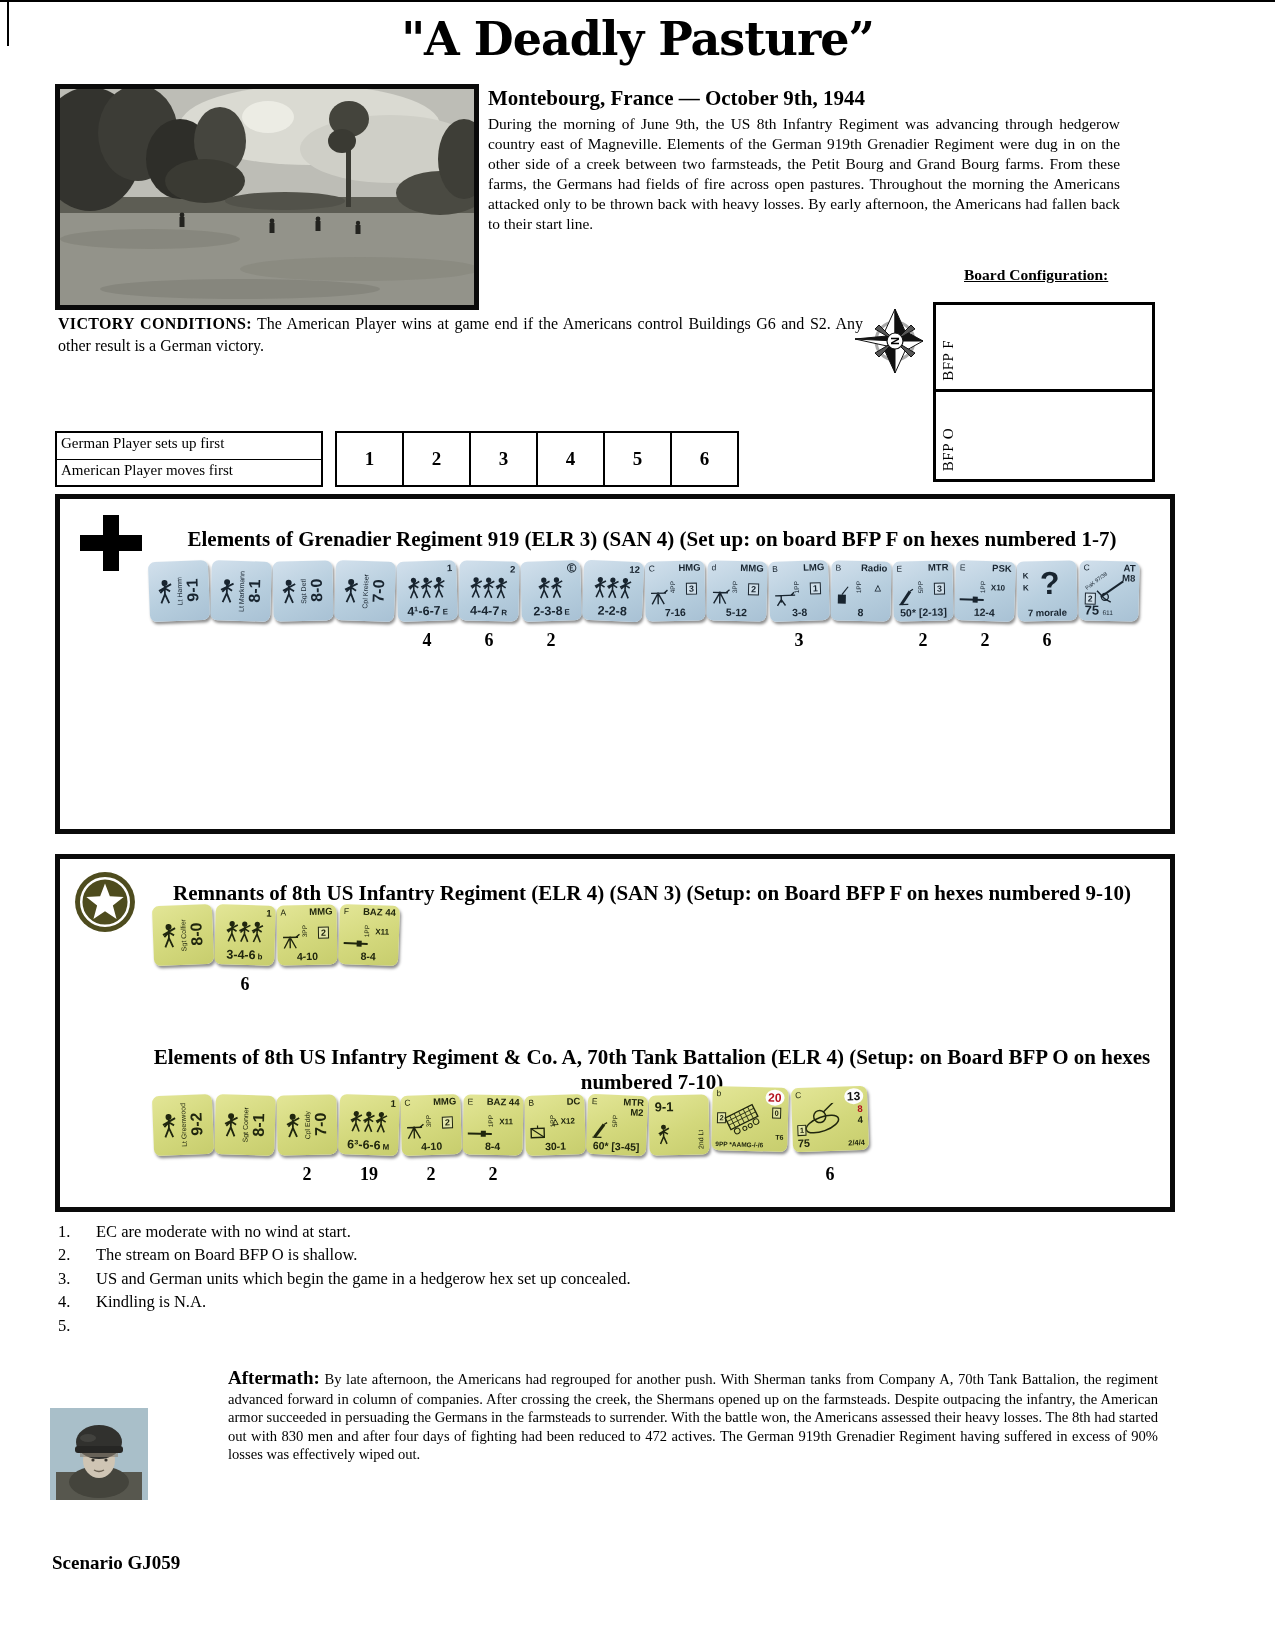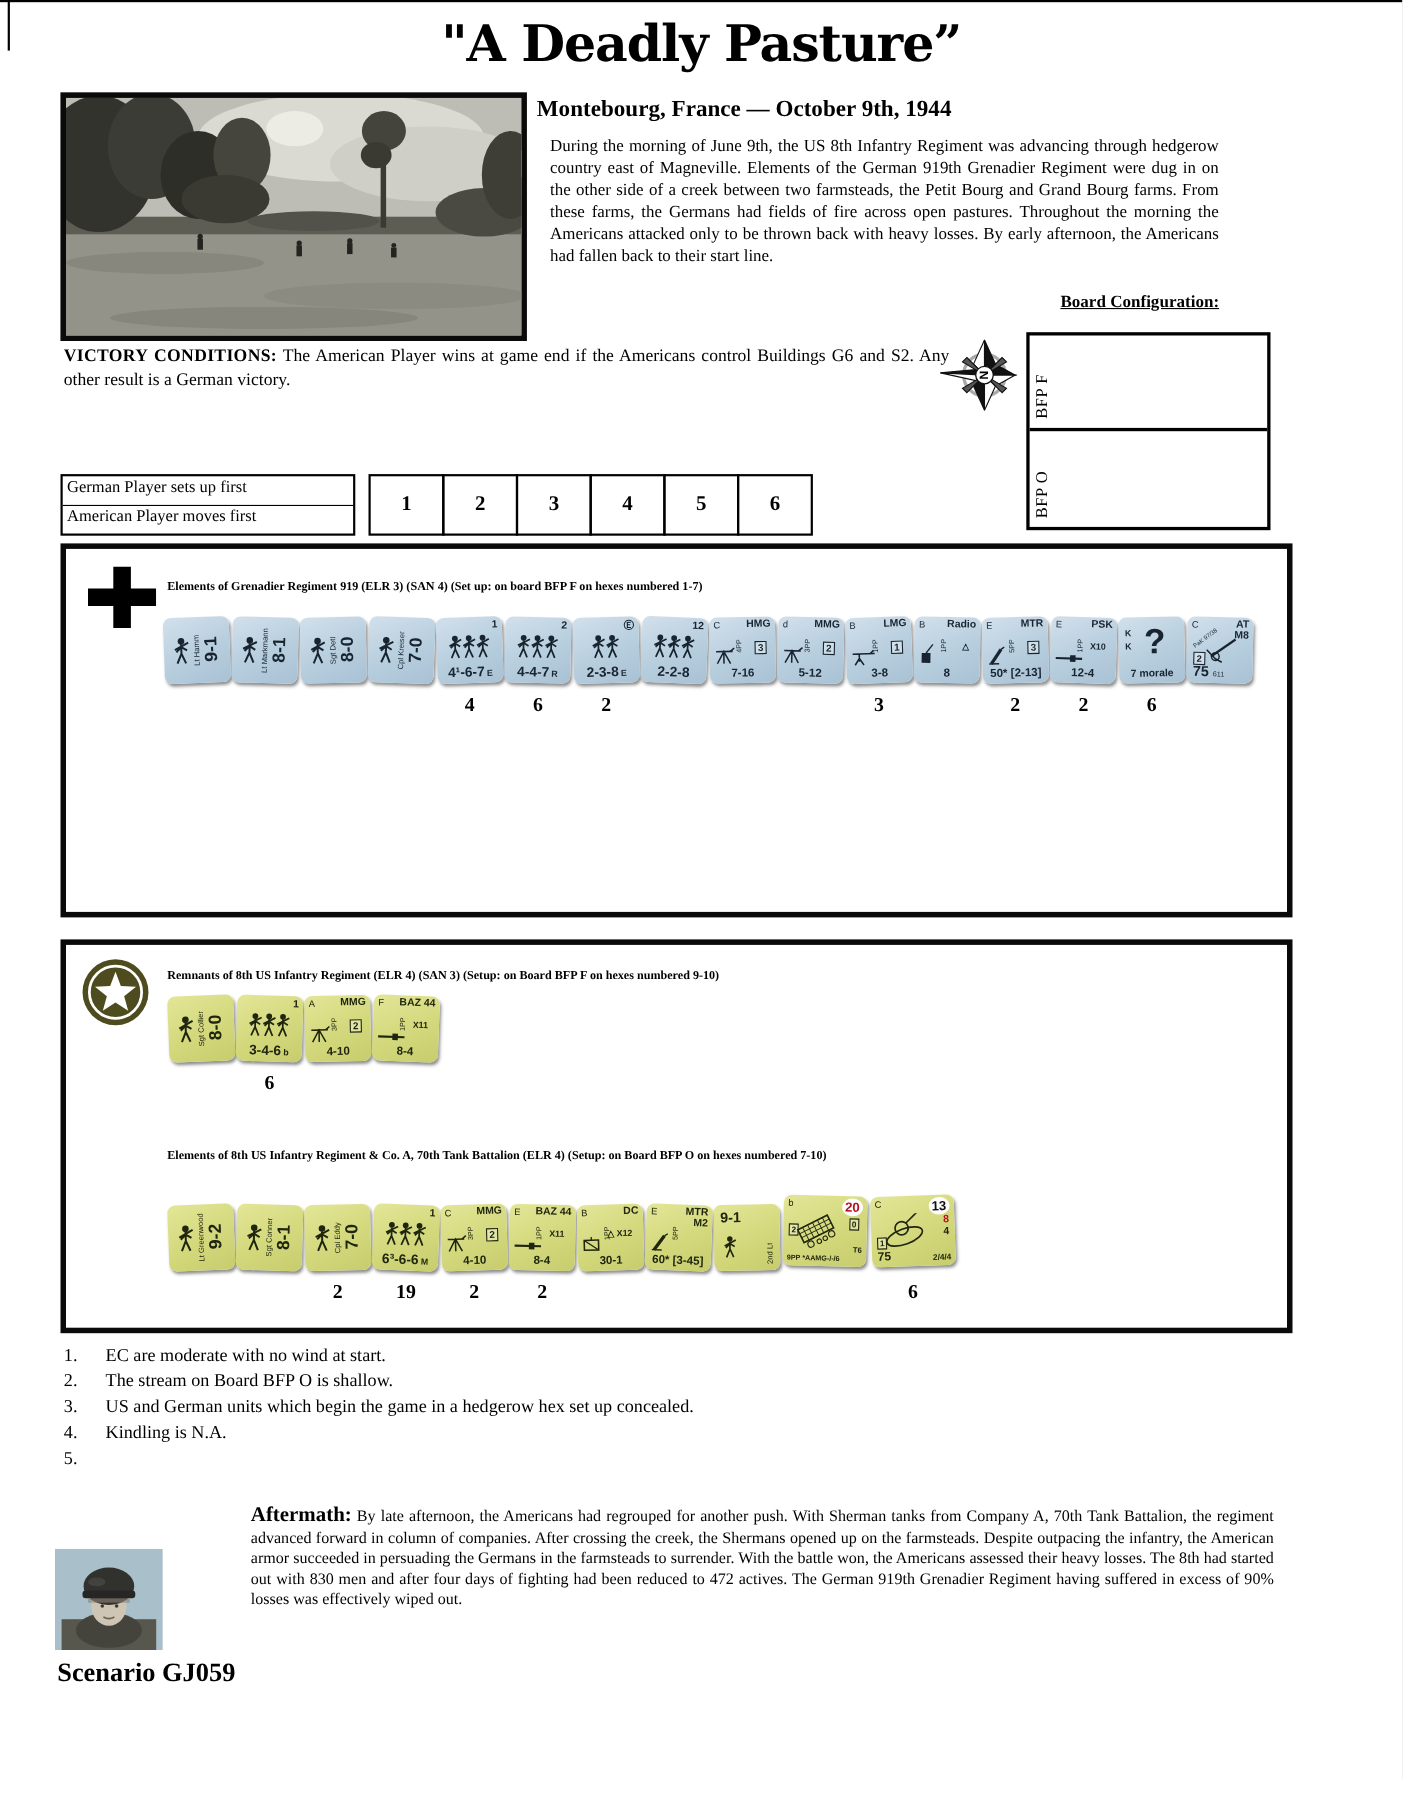--- a/index.html
+++ b/index.html
@@ -10,21 +10,21 @@
 
   .title{position:absolute;left:0;top:12px;width:100%;text-align:center;
          font-family:"DejaVu Serif",serif;font-weight:bold;font-size:46px;letter-spacing:-1px;}
 
   .photo{position:absolute;left:55px;top:84px;width:424px;height:226px;border:5px solid #0a0a0a;
          box-sizing:border-box;background:#b8b8b2;}
   .photo svg{display:block;width:100%;height:100%;}
 
   .intro{position:absolute;left:488px;top:86px;width:632px;}
   .intro h2{margin:0 0 3px 0;font-size:21px;font-weight:bold;}
-  .intro p{margin:12px;font-size:15.4px;line-height:1.3;text-align:justify;}
+  .intro p{margin:0;font-size:15.4px;line-height:1.3;text-align:justify;}
 
   .board-label{position:absolute;left:935px;top:266px;font-size:15.5px;font-weight:bold;}
   .board-label span{text-decoration:underline;margin-left:29px;}
 
   .vc{position:absolute;left:58px;top:313px;width:805px;font-size:16px;line-height:1.35;text-align:justify;}
   .vc b{letter-spacing:.3px;}
 
   .compass{position:absolute;left:853px;top:303px;}
 
   .boards{position:absolute;left:933px;top:302px;width:222px;border:3px solid #000;box-sizing:border-box;}
@@ -37,21 +37,21 @@
   .tt-label{width:268px;height:56px;border:2px solid #000;box-sizing:border-box;display:flex;flex-direction:column;}
   .tt-row{flex:1;font-size:15px;padding:2px 0 0 4px;box-sizing:border-box;}
   .tt-row:first-child{border-bottom:1.5px solid #000;}
   .tt-cells{display:flex;margin-left:14px;}
   .tt-cell{width:69px;height:56px;border:2px solid #000;box-sizing:border-box;margin-left:-2px;
            display:flex;align-items:center;justify-content:center;font-size:19px;font-weight:bold;}
 
   .oob{position:absolute;left:55px;width:1120px;border:5px solid #0a0a0a;box-sizing:border-box;background:#fff;}
   .gbox{top:494px;height:340px;}
   .ubox{top:854px;height:358px;}
-  .oob-head{position:absolute;left:92px;font-size:11px;font-weight:bold;width:1000px;}
+  .oob-head{position:absolute;left:92px;font-size:21px;font-weight:bold;width:1000px;text-align:center;}
   .emblem{position:absolute;}
 
   .crow{position:absolute;display:flex;align-items:flex-end;}
   .ccell{width:62px;display:flex;flex-direction:column;align-items:center;flex:0 0 auto;}
   .ccell.widecell{width:80px;}
   .qty{margin-top:9px;height:22px;font-size:18px;font-weight:bold;font-family:"Liberation Serif",serif;}
 
   .counter{position:relative;width:60px;height:60px;border-radius:7px;
            box-shadow:1.5px 2.5px 3px rgba(0,0,0,.45);flex:0 0 auto;}
   .counter.wide{width:76px;height:64px;margin-bottom:4px;}
@@ -113,21 +113,21 @@
   .rules h3{margin:0 0 6px 0;font-size:23px;}
   .rule{display:flex;font-size:16.5px;line-height:1.42;}
   .rnum{width:38px;flex:0 0 auto;}
   .rules h3 span{border-bottom:0;}
 
   .aftermath{position:absolute;left:228px;top:1366px;width:930px;font-size:14.6px;
              line-height:1.26;text-align:justify;}
   .aftermath b{font-size:19px;}
 
   .helmet{position:absolute;left:50px;top:1408px;width:98px;height:92px;}
-  .scenario{position:absolute;left:52px;top:1508px;font-size:24px;font-weight:bold;font-family:Liberation Serif, serif;}
+  .scenario{position:absolute;left:52px;top:1552px;font-size:19px;font-weight:bold;font-family:Liberation Serif, serif;}
 </style>
 </head>
 <body>
 
 <div class="page">
   <div class="edge-top"></div>
   <div class="edge-tick"></div>
 
   <div class="title">"A Deadly Pasture”</div>
 

